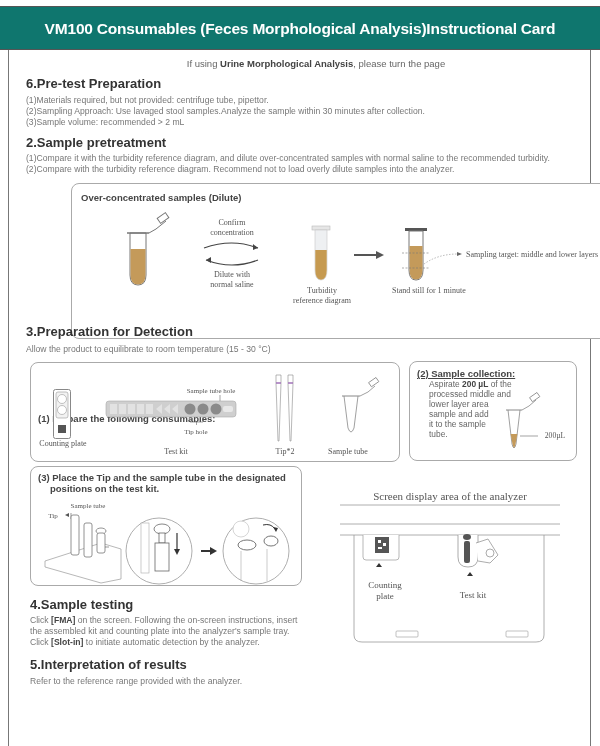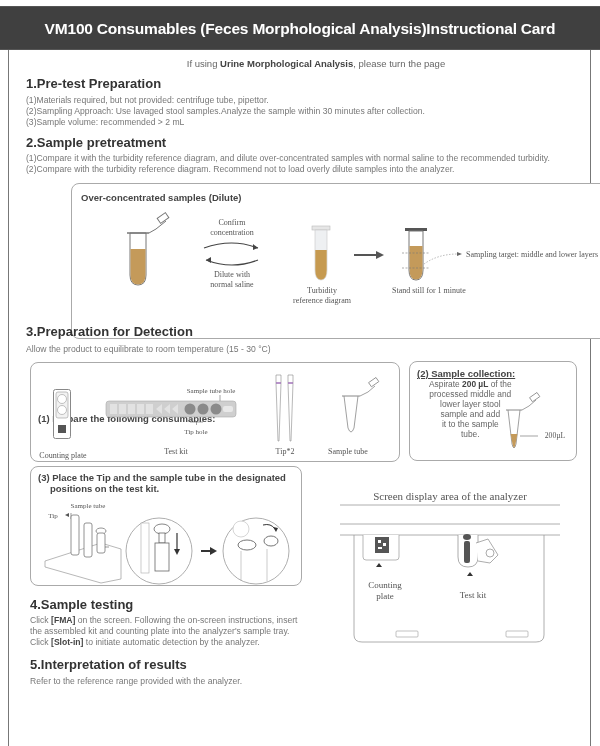--- a/index.html
+++ b/index.html
@@ -5,49 +5,49 @@
   * { box-sizing: border-box; margin: 0; padding: 0; }
   html, body { width: 600px; height: 746px; background: #ffffff; overflow: hidden; }
   body { font-family: "Liberation Sans", "DejaVu Sans", sans-serif; color: #555; position: relative; }
 
   .outer-frame {
     position: absolute; left: 8px; top: 16px; width: 583px; height: 740px;
     border-left: 1px solid #777; border-right: 1px solid #777;
   }
   .header-bar {
     position: absolute; left: 0; top: 6px; width: 600px; height: 44px;
-    background: #404040; border-top: 1px solid #555; border-bottom: 1px solid #555;
+    background: #0f766e; border-top: 1px solid #555; border-bottom: 1px solid #555;
   }
   .header-title {
     position: absolute; left: 0; top: 0; width: 100%; height: 44px; line-height: 44px;
     text-align: center; color: #fff; font-weight: bold; font-size: 15.5px; letter-spacing: -0.2px;
   }
   .subnote { position: absolute; top: 58px; left: 0; width: 600px; text-align: center; font-size: 9.5px; color: #666; margin-left: 16px; }
   .subnote b { color: #444; }
 
   .h2 { position: absolute; font-weight: bold; color: #333; font-size: 13px; }
-  .p { position: absolute; font-size: 8.6px; color: #777; line-height: 11px; white-space: nowrap; text-align: center; }
+  .p { position: absolute; font-size: 8.6px; color: #777; line-height: 11px; white-space: nowrap; }
   .p b { color: #444; }
 
   .box { position: absolute; border: 1px solid #aaa; border-radius: 8px; background: #fff; }
   .box-title { position: absolute; font-weight: bold; color: #444; font-size: 9.5px; }
   .lbl { position: absolute; font-size: 8px; color: #555; text-align: center; line-height: 10px; font-family: Liberation Serif, serif; }
   svg { position: absolute; overflow: visible; }
 </style>
 </head>
 <body>
 
 <div class="outer-frame"></div>
 <div class="header-bar">
   <div class="header-title">VM100 Consumables (Feces Morphological  Analysis)Instructional Card</div>
 </div>
 
 <div class="subnote"><span>If using </span><b>Urine Morphological  Analysis</b><span>, please turn the page</span></div>
 
-<div class="h2" style="left:26px;top:76px;">1.Pre-test Preparation</div>
+<div class="h2" style="left:26px;top:76px;">6.Pre-test Preparation</div>
 <div class="p" style="left:26px;top:95px;">(1)Materials required, but not provided: centrifuge tube, pipettor.</div>
 <div class="p" style="left:26px;top:106px;">(2)Sampling Approach: Use lavaged stool samples.Analyze the sample within 30 minutes after collection.</div>
 <div class="p" style="left:26px;top:117px;">(3)Sample volume: recommended &gt; 2 mL</div>
 
 <div class="h2" style="left:26px;top:135px;">2.Sample pretreatment</div>
 <div class="p" style="left:26px;top:153px;">(1)Compare it with the turbidity reference diagram, and dilute over-concentrated samples with normal saline to the recommended turbidity.</div>
 <div class="p" style="left:26px;top:164px;">(2)Compare with the turbidity reference diagram. Recommend not to load overly dilute samples into the analyzer.</div>
 
 <div class="box" style="left:28px;top:183px;width:550px;height:156px;margin-left:43px;">
   <div class="box-title" style="left:9px;top:8px;">Over-concentrated samples (Dilute)</div>
@@ -103,21 +103,21 @@
 <div class="box" style="left:30px;top:362px;width:370px;height:100px;">
   <div class="box-title" style="left:7px;top:13px;margin-top:37px;">(1) Prepare the following consumables:</div>
 
   <svg style="left:22px;top:26px;" width="18" height="50">
     <rect x="0.5" y="0.5" width="17" height="49" rx="2" fill="#fff" stroke="#888"></rect>
     <rect x="3" y="3" width="12" height="26" rx="2" fill="#f2f2f2" stroke="#999" stroke-width="0.6"></rect>
     <circle cx="9" cy="10" r="4.5" fill="#fff" stroke="#999" stroke-width="0.6"></circle>
     <circle cx="9" cy="21" r="4.5" fill="#fff" stroke="#999" stroke-width="0.6"></circle>
     <rect x="5" y="36" width="8" height="8" fill="#555"></rect>
   </svg>
-  <div class="lbl" style="left:0px;top:76px;width:64px;margin-top:12px;">Counting plate</div>
+  <div class="lbl" style="left:0px;top:76px;width:64px;">Counting plate</div>
 
   <div class="lbl" style="left:150px;top:23px;width:60px;font-size:7px;">Sample tube hole</div>
   <svg style="left:75px;top:32px;" width="130" height="28">
     <line x1="114" y1="0" x2="114" y2="6" stroke="#666" stroke-width="0.6"></line>
     <rect x="0" y="6" width="130" height="16" rx="3" fill="#cfcfcf" stroke="#aaa" stroke-width="0.6"></rect>
     <rect x="4" y="9" width="7" height="10" fill="#e2e2e2"></rect>
     <rect x="13" y="9" width="7" height="10" fill="#e2e2e2"></rect>
     <rect x="22" y="9" width="7" height="10" fill="#e2e2e2"></rect>
     <rect x="31" y="9" width="7" height="10" fill="#e2e2e2"></rect>
     <rect x="40" y="9" width="7" height="10" fill="#e2e2e2"></rect>
@@ -151,21 +151,21 @@
     <rect x="28" y="2" width="9" height="5" transform="rotate(-35 32 4)" fill="#fff" stroke="#888" stroke-width="0.8"></rect>
   </svg>
   <div class="lbl" style="left:292px;top:84px;width:50px;">Sample tube</div>
 </div>
 
 <div class="box" style="left:409px;top:361px;width:168px;height:100px;">
   <div class="box-title" style="left:7px;top:6px;text-decoration:underline;">(2) Sample collection:</div>
   <div class="p" style="left:19px;top:17px;color:#666;font-size:8.4px;line-height:10px;">
     <div><span>Aspirate </span><b>200 µL</b><span> of the</span></div>
     <div>processed middle and</div>
-    <div>lower layer stool</div>
+    <div>lower layer area</div>
     <div>sample and add</div>
     <div>it to the sample</div>
     <div>tube.</div>
   </div>
   <svg style="left:94px;top:32px;" width="50" height="62">
     <path d="M4 16 L8 50 Q10 58 12 50 L16 16" fill="#fff" stroke="#888" stroke-width="0.8"></path>
     <path d="M6.6 40 L8.5 50 Q10 57 11.5 50 L13.4 40 Z" fill="#c49a5a"></path>
     <line x1="2" y1="16" x2="18" y2="16" stroke="#888"></line>
     <path d="M18 16 L25 12 L32 6" fill="none" stroke="#888" stroke-width="0.8"></path>
     <rect x="26" y="1" width="9" height="5" transform="rotate(-35 30 3)" fill="#fff" stroke="#888" stroke-width="0.8"></rect>

